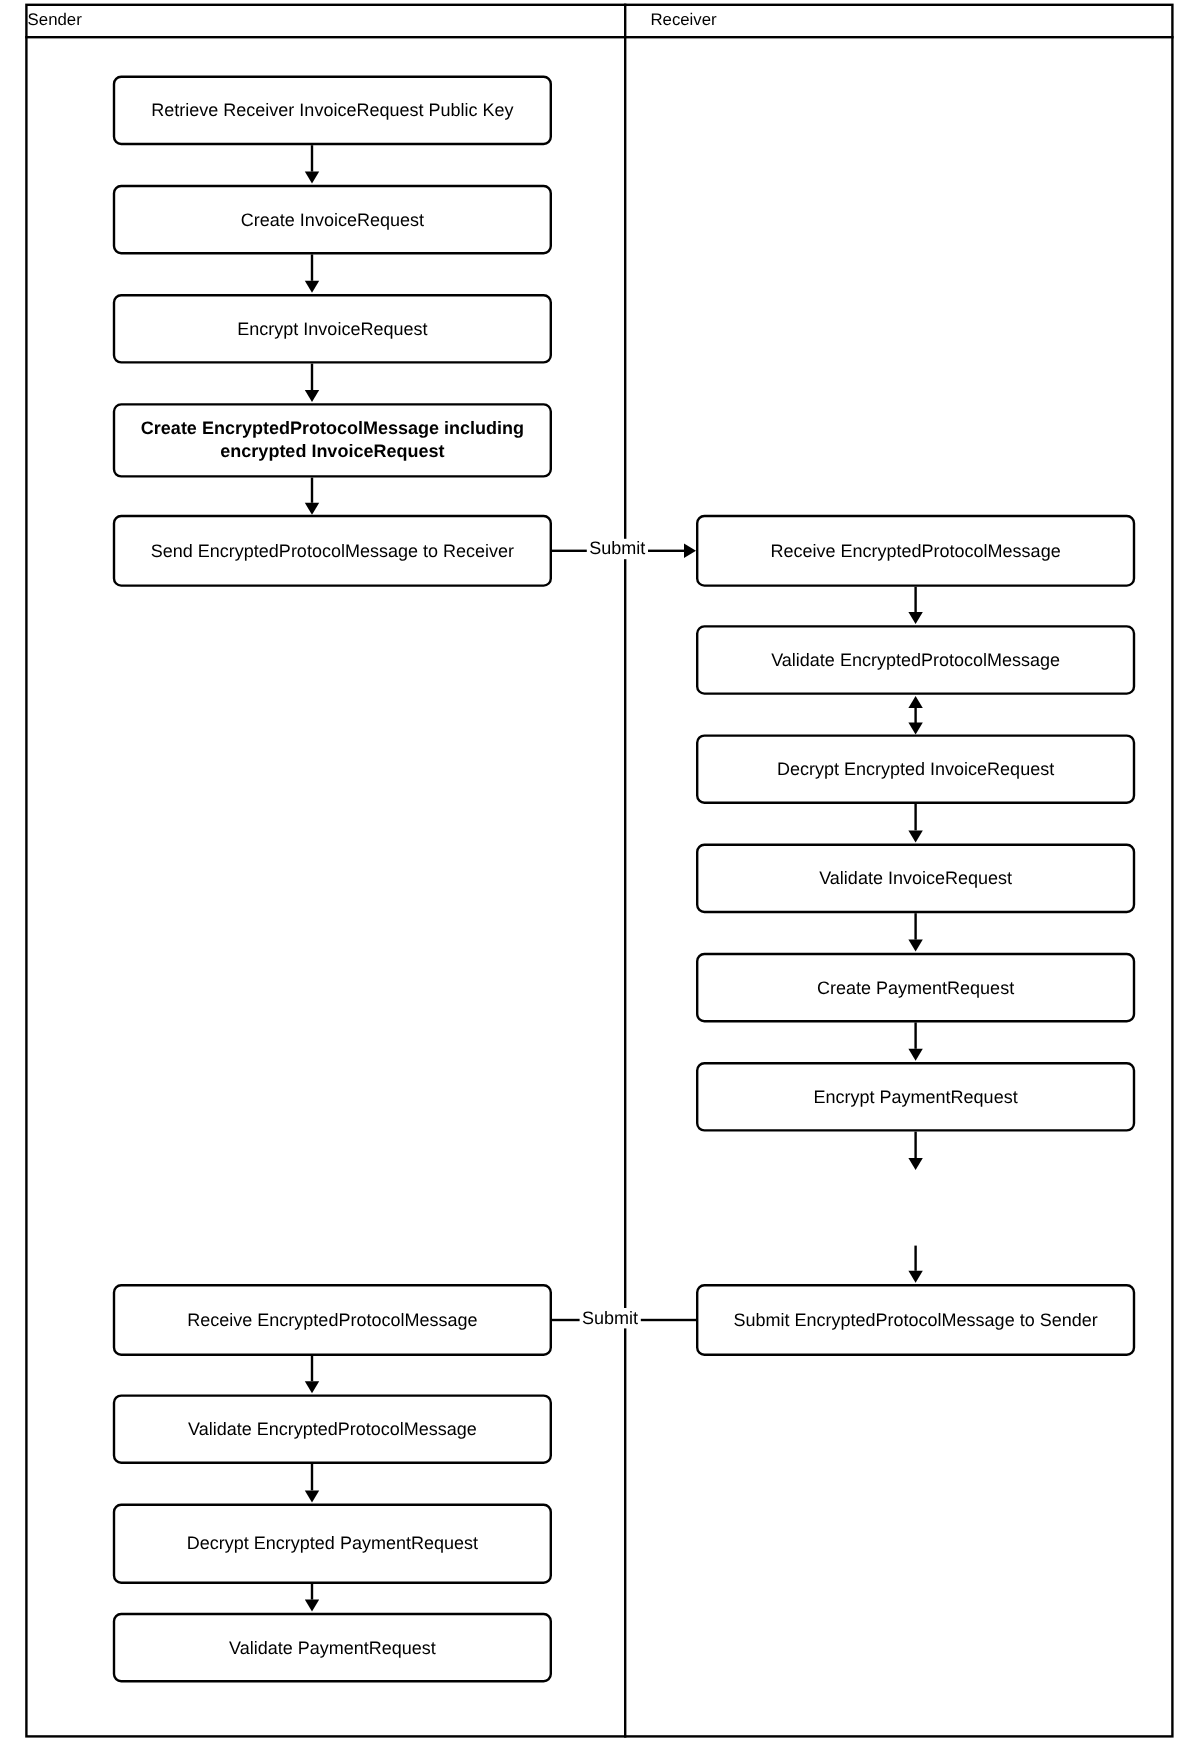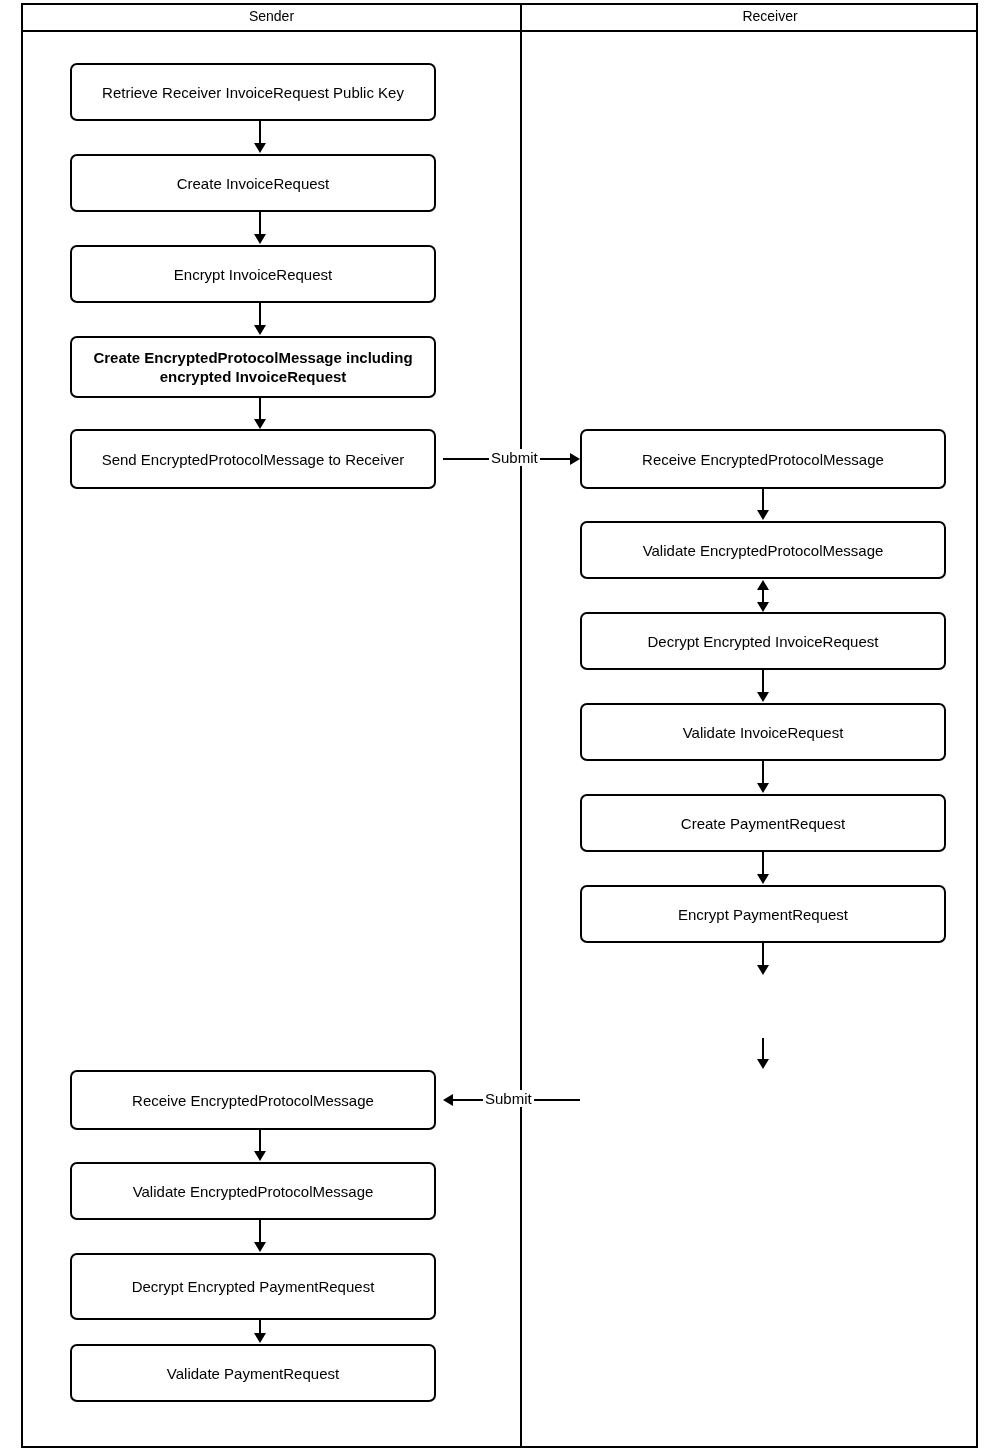--- a/index.html
+++ b/index.html
@@ -45,21 +45,21 @@
     top: 30px;
     width: 957px;
     height: 2px;
     background: #000000;
   }
   .lane-title {
     position: absolute;
     top: 6px;
     height: 20px;
     line-height: 20px;
-    text-align: center;
+    text-align: left;
     font-size: 14px;
     color: #000000;
     white-space: nowrap;
   }
   .lane-title.sender   { left: 23px;  width: 497px; }
   .lane-title.receiver { left: 522px; width: 456px; margin-left: 20px; }
 
   
   .node {
     position: absolute;
@@ -70,21 +70,21 @@
     display: flex;
     align-items: center;
     justify-content: center;
     text-align: center;
     font-size: 15px;
     line-height: 19px;
     color: #000000;
     padding: 2px 8px;
     z-index: 3;
   }
-  .node.lane-sender   { left: 70px;  width: 366px; }
+  .node.lane-sender   { left: 94px;  width: 366px; }
   .node.lane-receiver { left: 580px; width: 366px; }
 
   
   .vconn {
     position: absolute;
     width: 2px;
     background: #000000;
     z-index: 2;
   }
   .hconn {
@@ -196,20 +196,21 @@
 
   <div class="node lane-receiver" style="top:885px; height:58px;">Encrypt PaymentRequest</div>
 
   <div class="vconn" style="left:762px; top:943px; height:22px;"></div>
   <div class="arrowhead down" style="left:757px; top:965px;"></div>
 
 
   <div class="vconn" style="left:762px; top:1038px; height:21px;"></div>
   <div class="arrowhead down" style="left:757px; top:1059px;"></div>
 
+  <div class="node lane-receiver" style="top:1070px; height:60px;">Submit EncryptedProtocolMessage to Sender</div>
 
   <div class="hconn" style="left:453px; top:1099px; width:127px;"></div>
   <div class="arrowhead left" style="left:443px; top:1094px;"></div>
   <div class="edge-label" style="left:483px; top:1090px;">Submit</div>
 
   <div class="node lane-sender" style="top:1070px; height:60px;">Receive EncryptedProtocolMessage</div>
 
   <div class="vconn" style="left:259px; top:1130px; height:21px;"></div>
   <div class="arrowhead down" style="left:254px; top:1151px;"></div>
 

